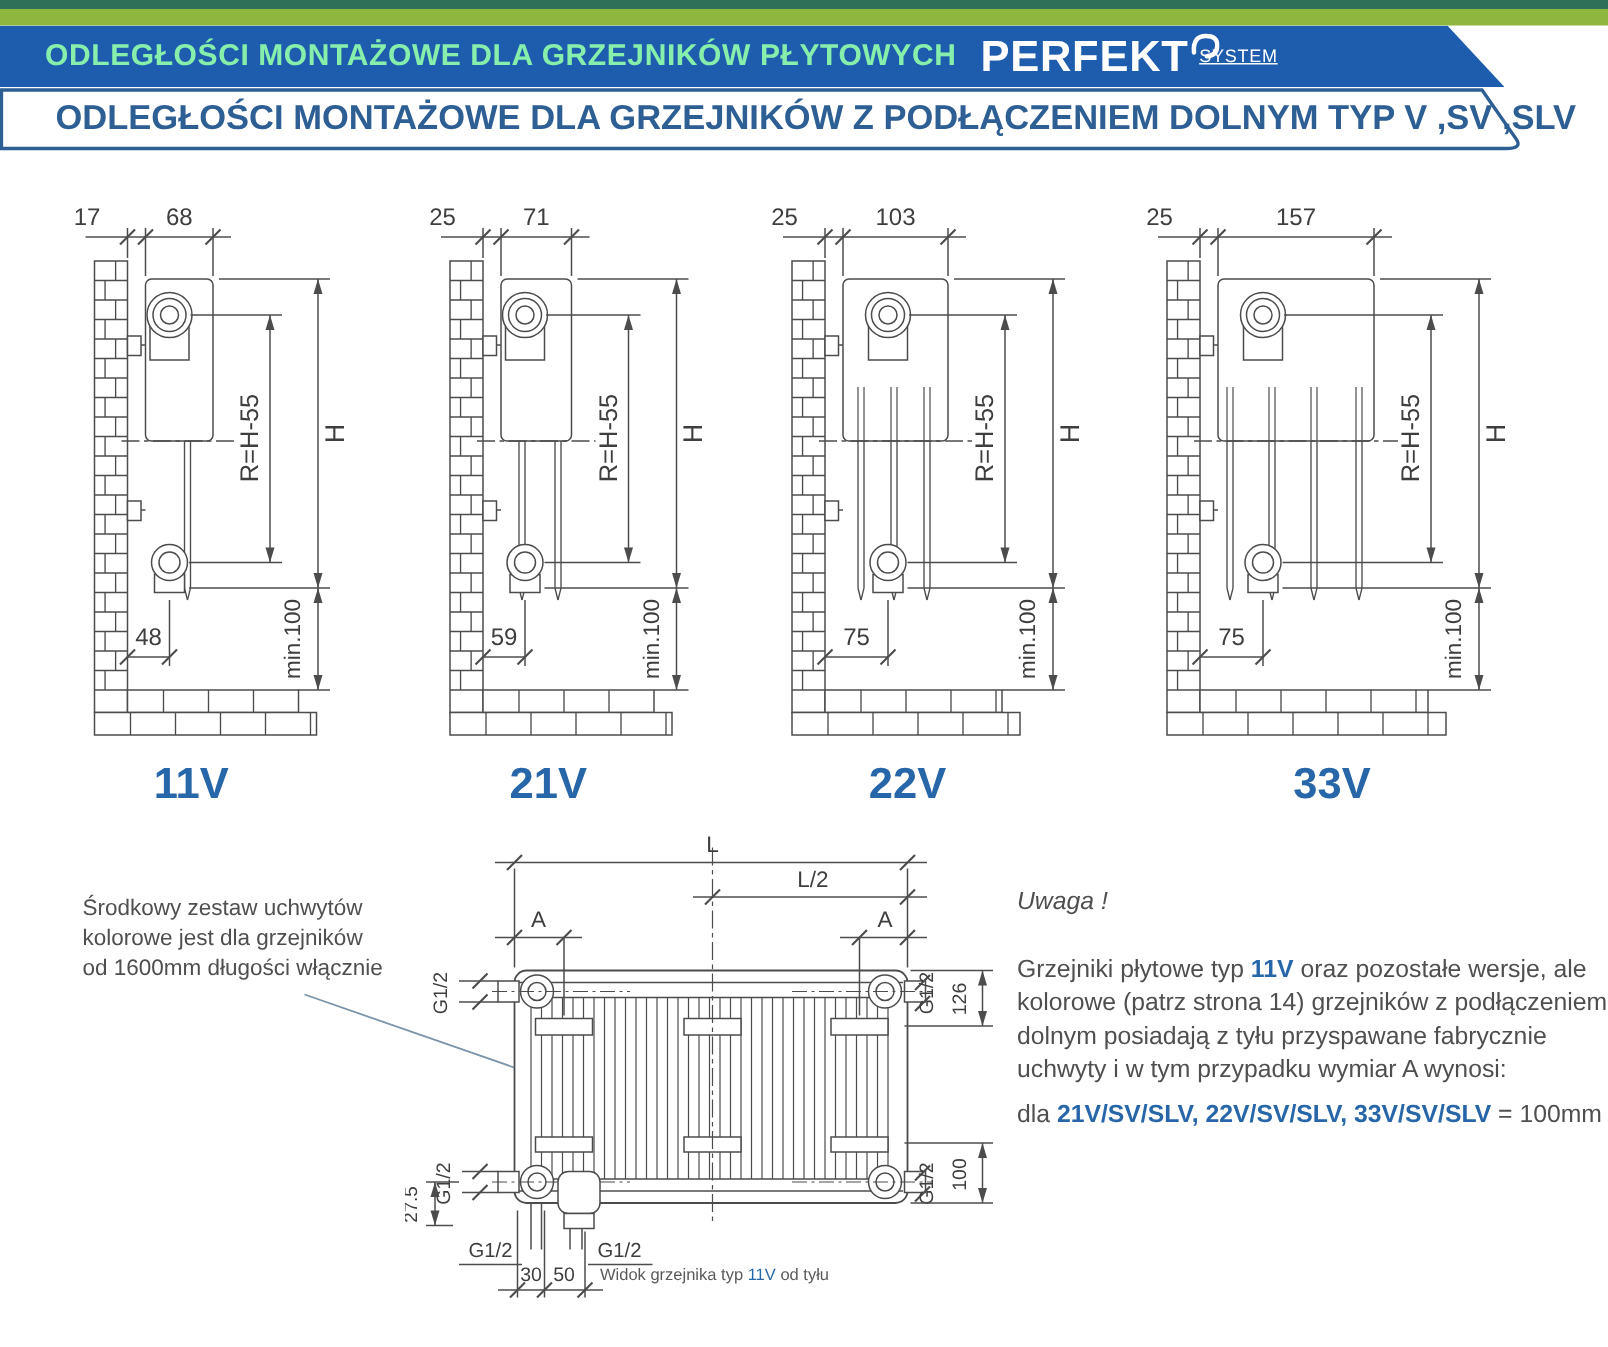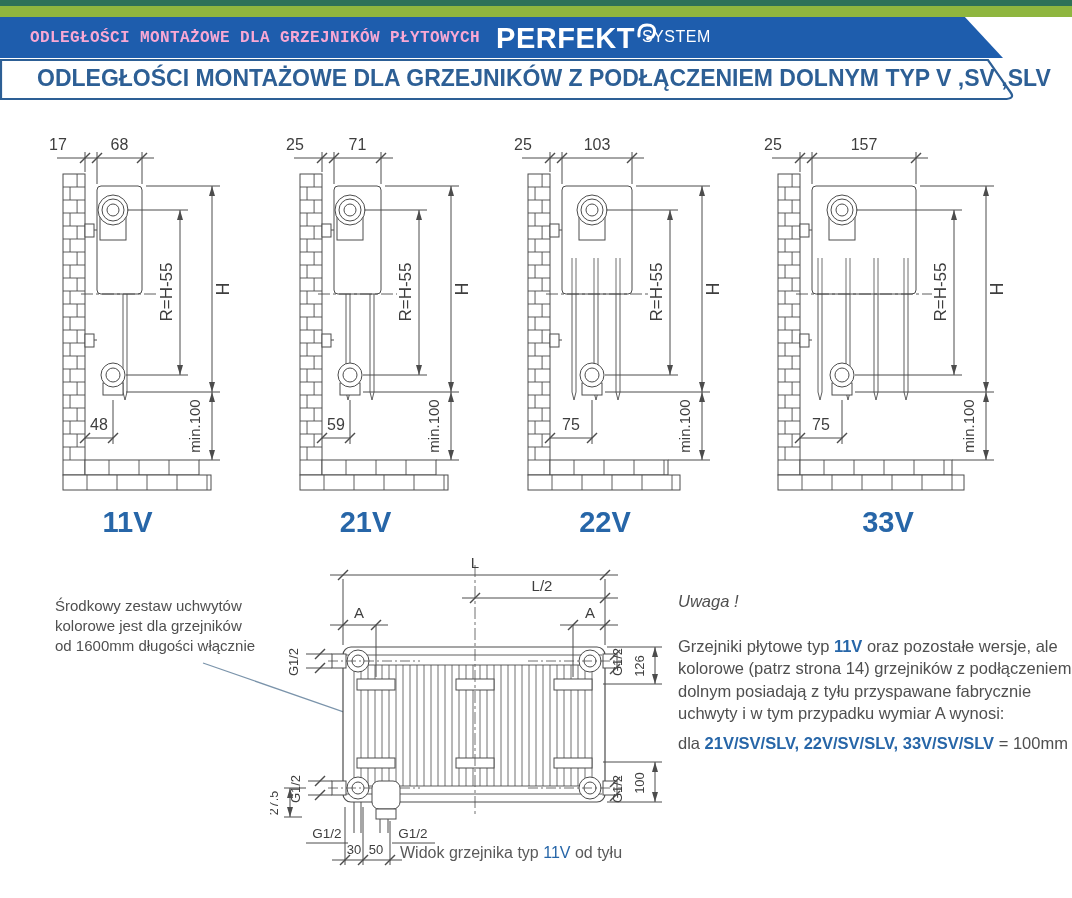--- a/index.html
+++ b/index.html
@@ -4,35 +4,35 @@
 <style>
   html,body{margin:0;padding:0;background:#e9e9e9;}
   #page{position:relative;width:1072px;height:898px;background:#ffffff;overflow:hidden;
         font-family:"Liberation Sans",sans-serif;}
   
   .strip1{position:absolute;left:0;top:0;width:1072px;height:6px;background:#2e7158;}
   .strip2{position:absolute;left:0;top:6px;width:1072px;height:11px;background:#8fb63f;}
   .banner1{position:absolute;left:0;top:17px;width:1003px;height:41px;background:#1e5dad;
            clip-path:polygon(0 0,96.2% 0,100% 100%,0 100%);
            display:flex;align-items:center;padding-left:30px;box-sizing:border-box;}
-  .banner1 .t1{color:#f9a8d4;font-size:16px;font-weight:bold;letter-spacing:.4px;white-space:nowrap;font-family:Liberation Mono, monospace;}
+  .banner1 .t1{color:#86efac;font-size:20px;font-weight:bold;letter-spacing:.4px;white-space:nowrap;}
   .logo{display:flex;align-items:center;margin-left:16px;color:#fff;}
   .logo .main{font-size:29px;font-weight:bold;letter-spacing:.5px;line-height:26px;}
   .logo .hook{margin-left:1px;margin-bottom:8px;}
-  .logo .sub{font-size:16px;letter-spacing:.5px;margin-left:-14px;margin-bottom:2px;}
+  .logo .sub{font-size:12px;letter-spacing:.5px;margin-left:-14px;margin-bottom:2px;text-decoration:underline;}
   .banner2-shape{position:absolute;left:0;top:58px;}
   .banner2-text{position:absolute;left:37px;top:58px;height:55px;line-height:41px;
                 color:#2d5f95;font-size:23px;font-weight:600;white-space:nowrap;}
   
   .dia{position:absolute;}
   svg text{font-family:"Liberation Sans",sans-serif;}
   
   .leftnote{position:absolute;left:55px;top:596px;width:270px;font-size:15px;line-height:1.32;
             color:#4f4f4f;}
-  .caption{position:absolute;left:400px;top:844px;font-size:16px;color:#5a5a5a;white-space:nowrap;}
+  .caption{position:absolute;left:400px;top:844px;font-size:11px;color:#5a5a5a;white-space:nowrap;}
   .blue{color:#2766a8;font-weight:700;}
   .notes{position:absolute;left:678px;top:592px;width:395px;color:#4f4f4f;font-size:16.5px;}
   .notes .title{margin-bottom:24px;font-style:italic;}
   .notes .par{line-height:1.36;}
   .notes .arow{margin-top:9px;}
 </style>
 </head>
 <body>
 
 <div id="page">

